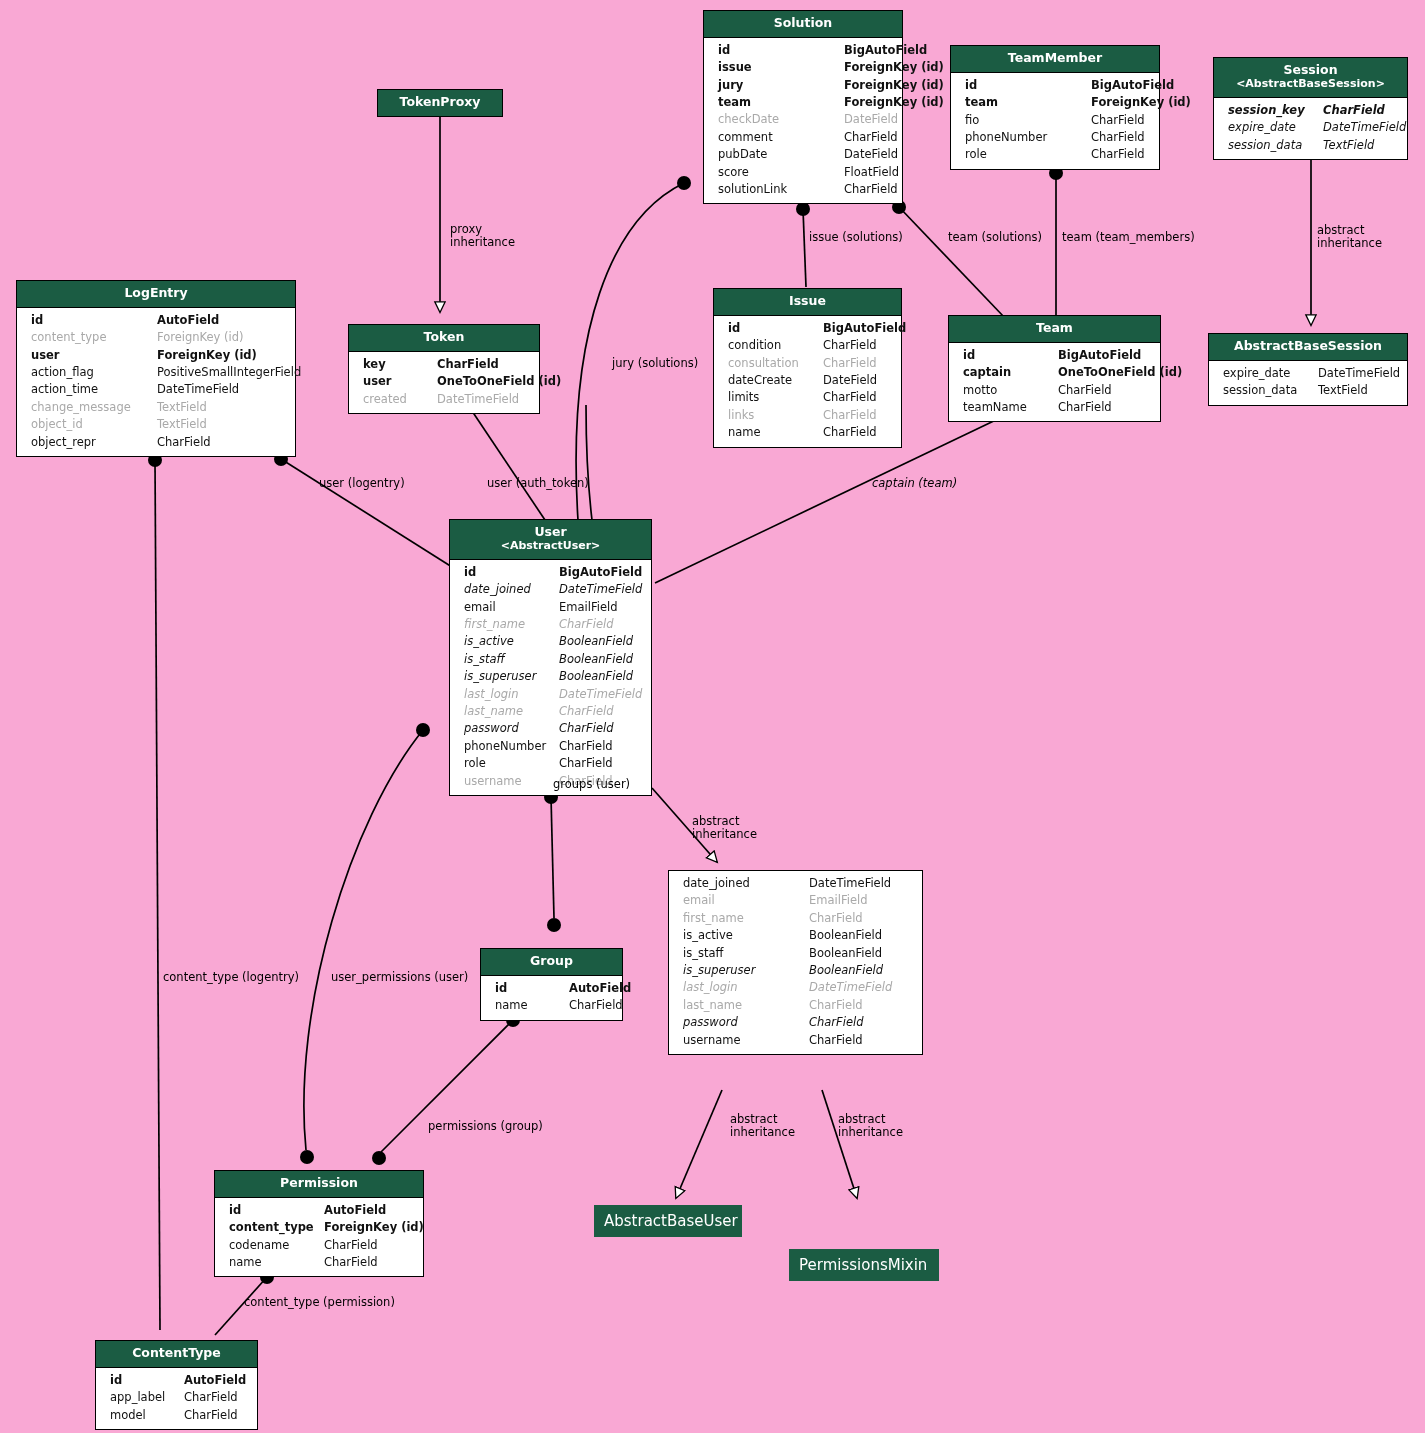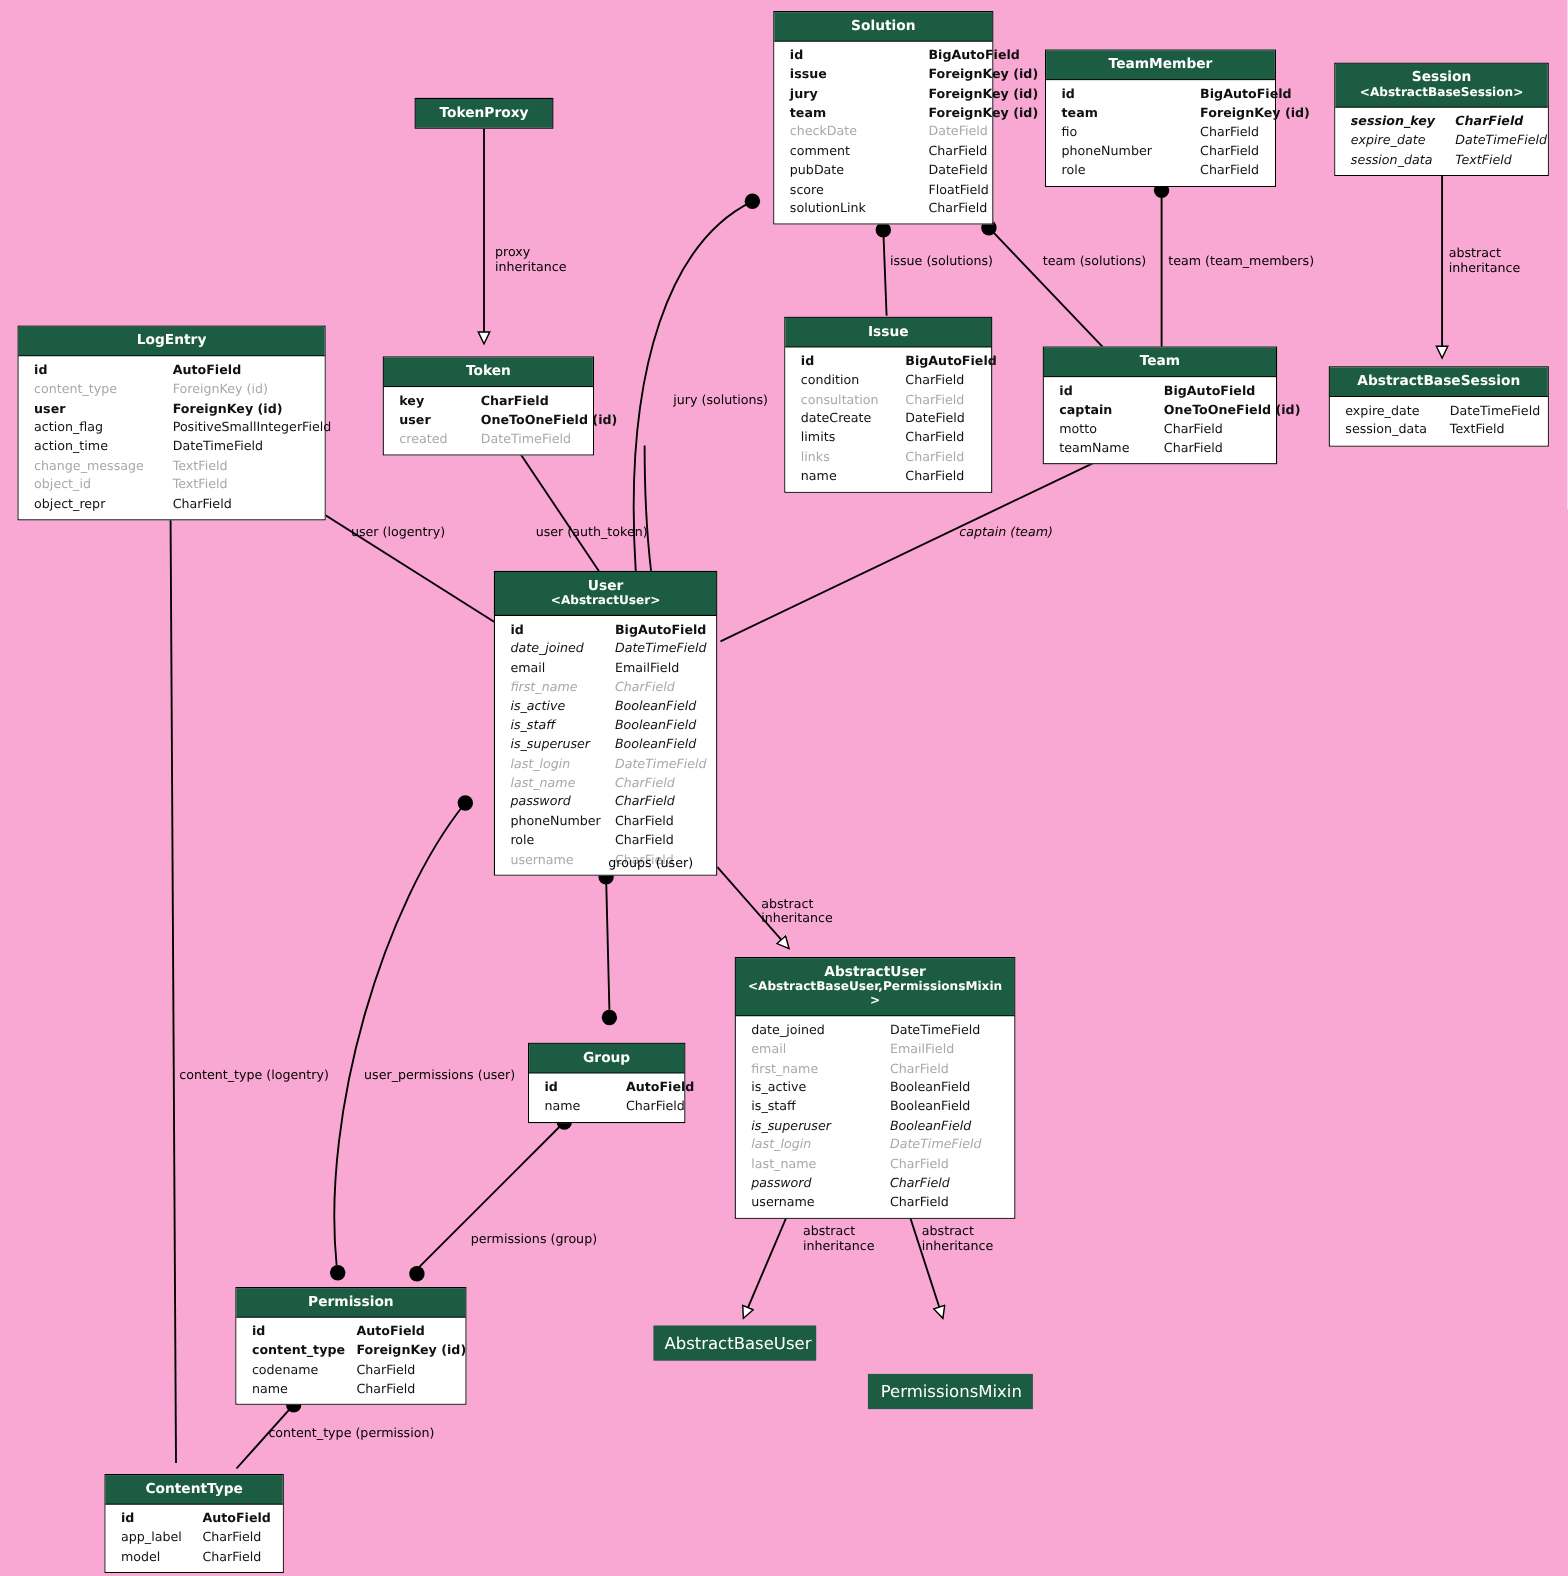--- a/index.html
+++ b/index.html
@@ -45,21 +45,21 @@
   .node-head .stereo {
     display: block;
     font-weight: bold;
     font-size: 11px;
   }
   .plain-node {
     position: absolute;
     box-sizing: border-box;
     background: #1b5c43;
     color: #ffffff;
-    text-align: right;
+    text-align: left;
     font-size: 15px;
     font-weight: normal;
     padding: 7px 10px;
     z-index: 5;
   }
   .node-body {
     padding: 4px 0 5px 0;
     background: #ffffff;
   }
   .row {
@@ -269,21 +269,21 @@
           <span class="fname">session_data</span>
           <span class="ftype">TextField</span>
         </div>
       </div>
   </div>
 
   <div class="node" style="left:377px; top:89px; width:126px;">
     <div class="node-head" style="border-bottom:none;"><span>TokenProxy</span></div>
   </div>
 
-  <div class="node" style="left:16px; top:280px; width:280px;margin-top:16px;">
+  <div class="node" style="left:16px; top:280px; width:280px;">
     <div class="node-head"><span>LogEntry</span></div>
     <div class="node-body">
         <div class="row w-wide b">
           <span class="fname">id</span>
           <span class="ftype">AutoField</span>
         </div>
         <div class="row w-wide g">
           <span class="fname">content_type</span>
           <span class="ftype">ForeignKey (id)</span>
         </div>
@@ -454,21 +454,20 @@
           <span class="ftype">CharField</span>
         </div>
         <div class="row w-mid g">
           <span class="fname">username</span>
           <span class="ftype">CharField</span>
         </div>
       </div>
   </div>
 
   <div class="node" style="left:668px; top:870px; width:255px;">
-    <div class="node-head"><span>AbstractUser</span><span class="stereo">&lt;AbstractBaseUser,PermissionsMixin &gt;</span></div>
     <div class="node-body">
         <div class="row w-wide ">
           <span class="fname">date_joined</span>
           <span class="ftype">DateTimeField</span>
         </div>
         <div class="row w-wide g">
           <span class="fname">email</span>
           <span class="ftype">EmailField</span>
         </div>
         <div class="row w-wide g">

